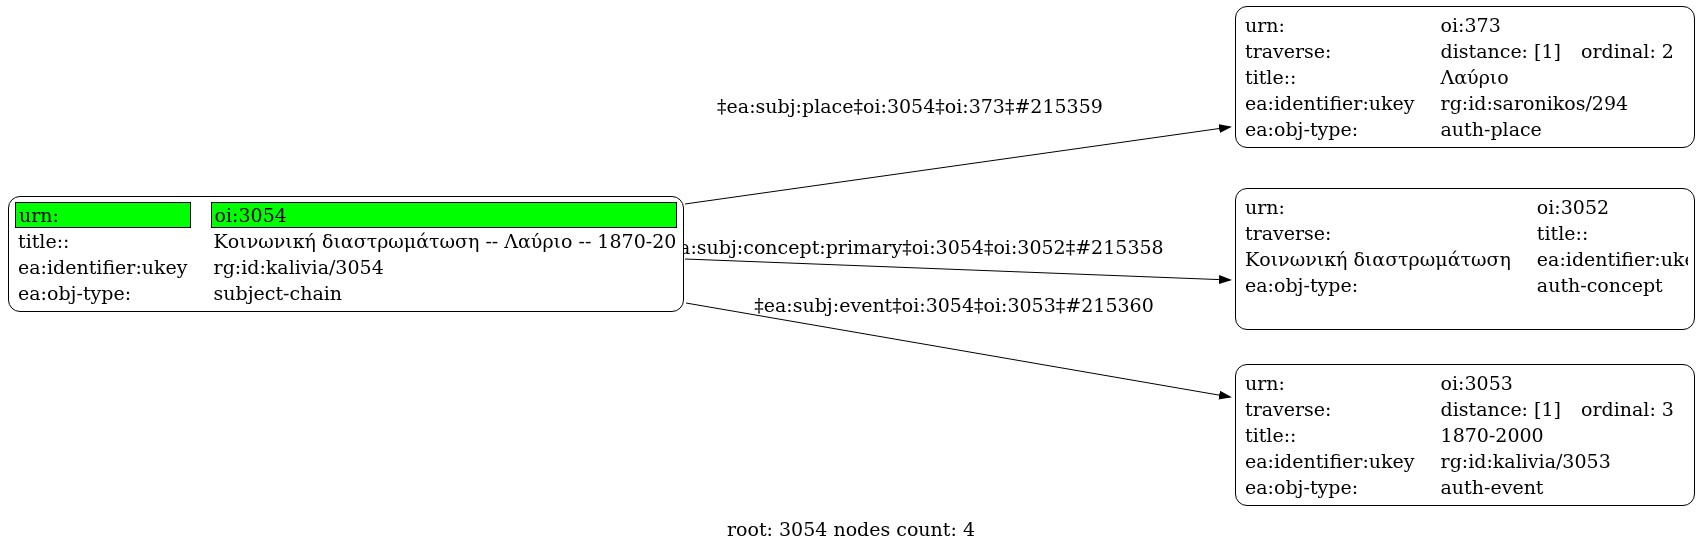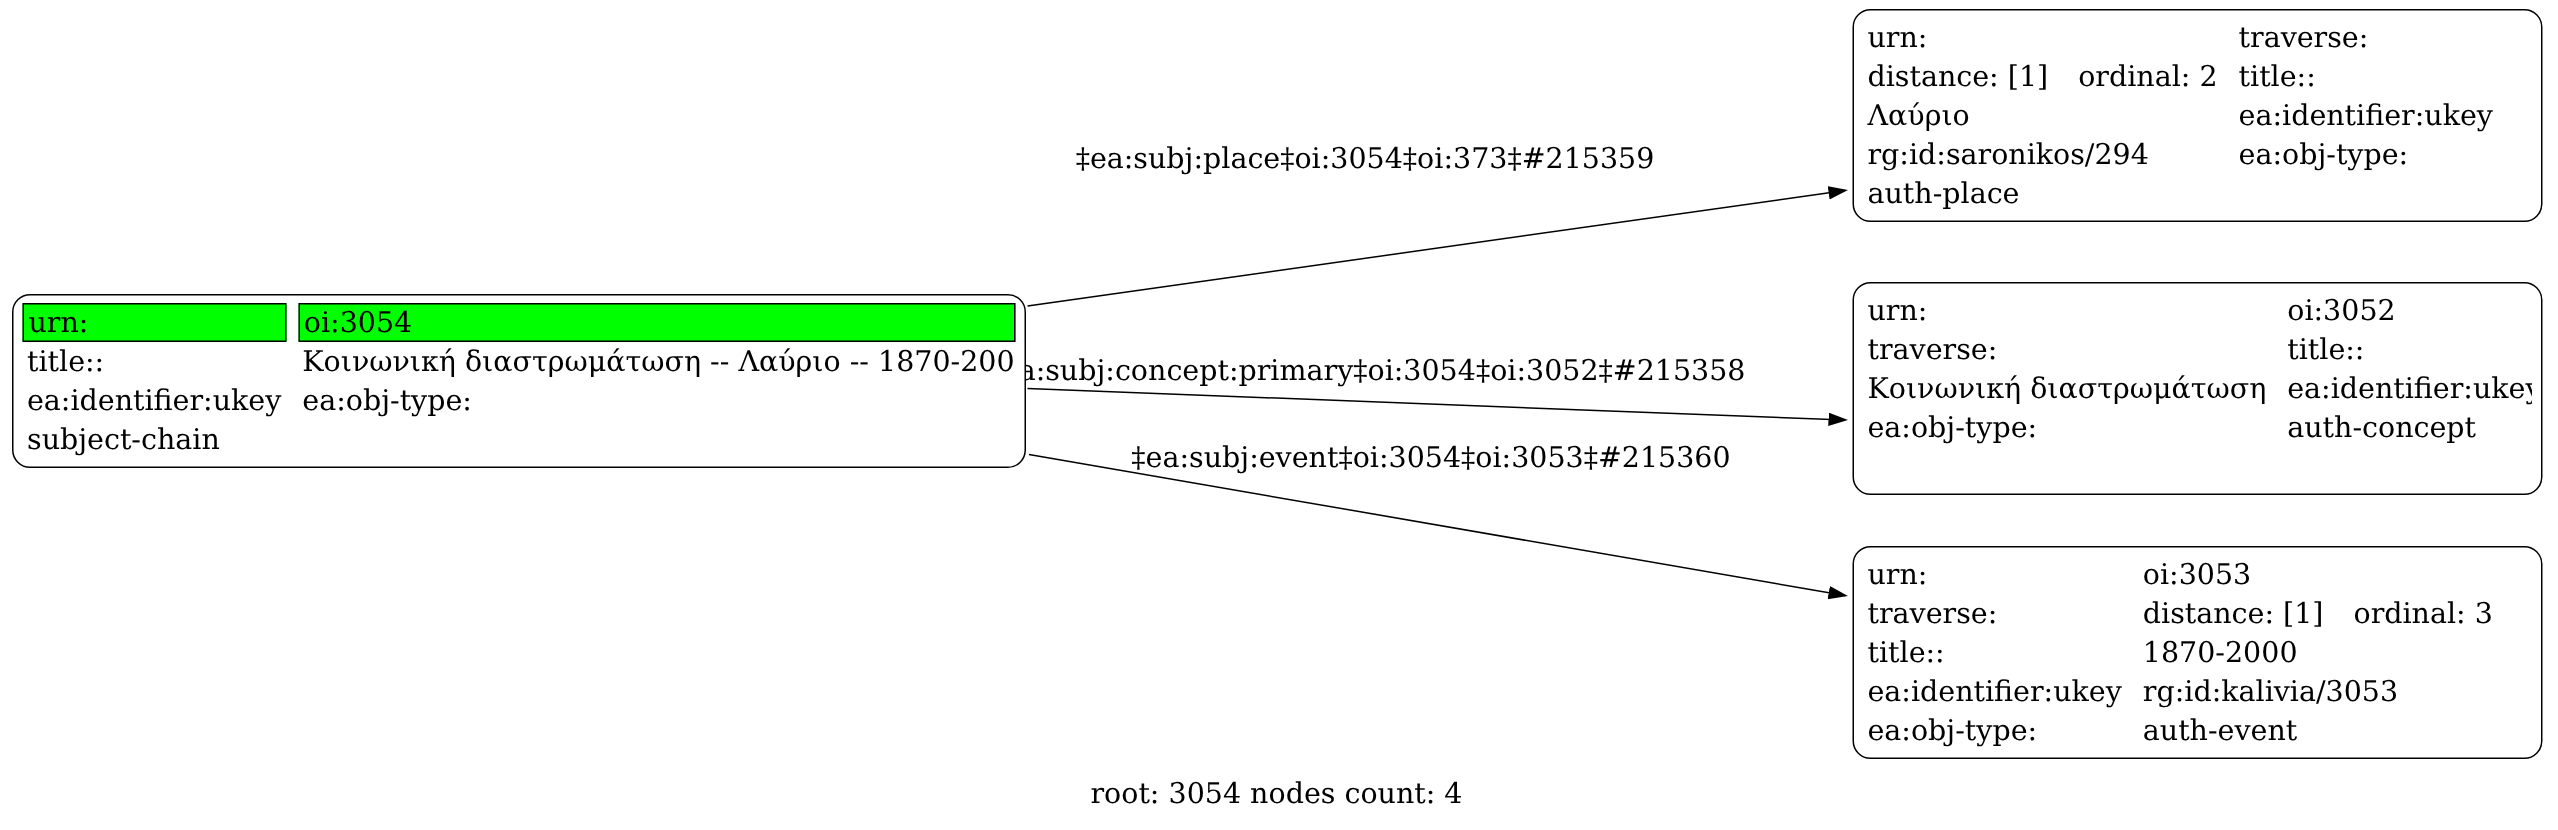--- a/index.html
+++ b/index.html
@@ -5,21 +5,21 @@
   html,body{margin:0;padding:0;background:#ffffff;}
   .canvas{
     position:relative;width:1705px;height:553px;background:#ffffff;
     font-family:"DejaVu Serif","Liberation Serif",serif;
     font-size:19px;color:#000000;overflow:hidden;
   }
   .node{
     position:absolute;background:#ffffff;border:1px solid #000000;
     border-radius:12px;padding:5px 6px;box-sizing:border-box;
   }
-  .node-grid{display:grid;grid-template-columns:max-content 1fr;column-gap:8px;}
+  .node-grid{display:grid;grid-template-columns:max-content 1fr;column-gap:20px;}
   .cell{height:26px;line-height:26px;padding:0 3px;white-space:nowrap;overflow:hidden;}
   .hl{border:1px solid #000000;box-sizing:border-box;line-height:24px;}
   .v2{margin-left:20px;}
   .edge-label{
     position:absolute;white-space:nowrap;transform:translateX(-50%);
     line-height:26px;background:transparent;
   }
   .caption{
     position:absolute;white-space:nowrap;transform:translateX(-50%);
     line-height:26px;
@@ -57,29 +57,31 @@
 
   <div class="node" id="root-node">
     <div class="node-grid">
       <div class="cell hl" style="background: rgb(0, 255, 0);">urn:</div>
       <div class="cell hl" style="background: rgb(0, 255, 0);">oi:3054</div>
 
       <div class="cell">title::</div>
       <div class="cell">Κοινωνική διαστρωμάτωση -- Λαύριο -- 1870-2000</div>
 
       <div class="cell">ea:identifier:ukey</div>
+      <div class="cell">rg:id:kalivia/3054</div>
 
       <div class="cell">ea:obj-type:</div>
       <div class="cell">subject-chain</div>
     </div>
   </div>
 
   <div class="node" id="node-a">
     <div class="node-grid">
       <div class="cell">urn:</div>
+      <div class="cell">oi:373</div>
 
       <div class="cell">traverse:</div>
       <div class="cell"><span>distance: [1]</span><span class="v2">ordinal: 2</span></div>
 
       <div class="cell">title::</div>
       <div class="cell">Λαύριο</div>
 
       <div class="cell">ea:identifier:ukey</div>
       <div class="cell">rg:id:saronikos/294</div>
 

